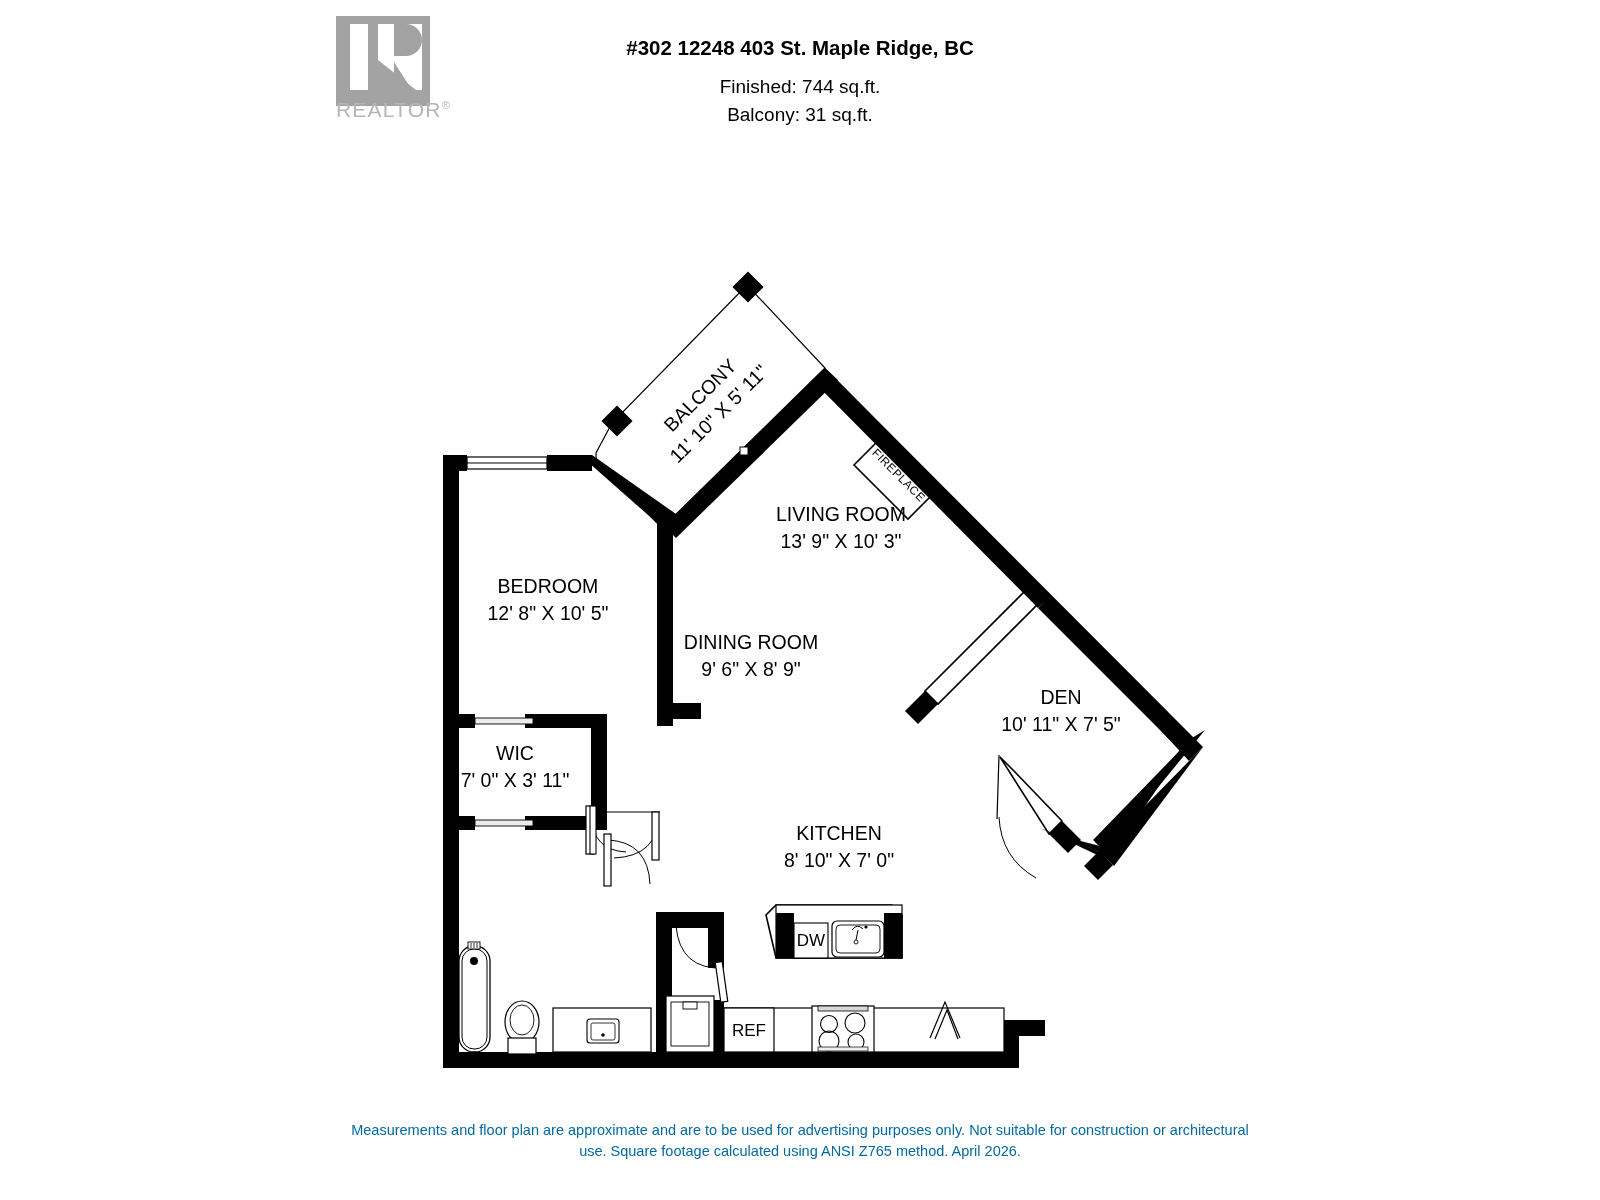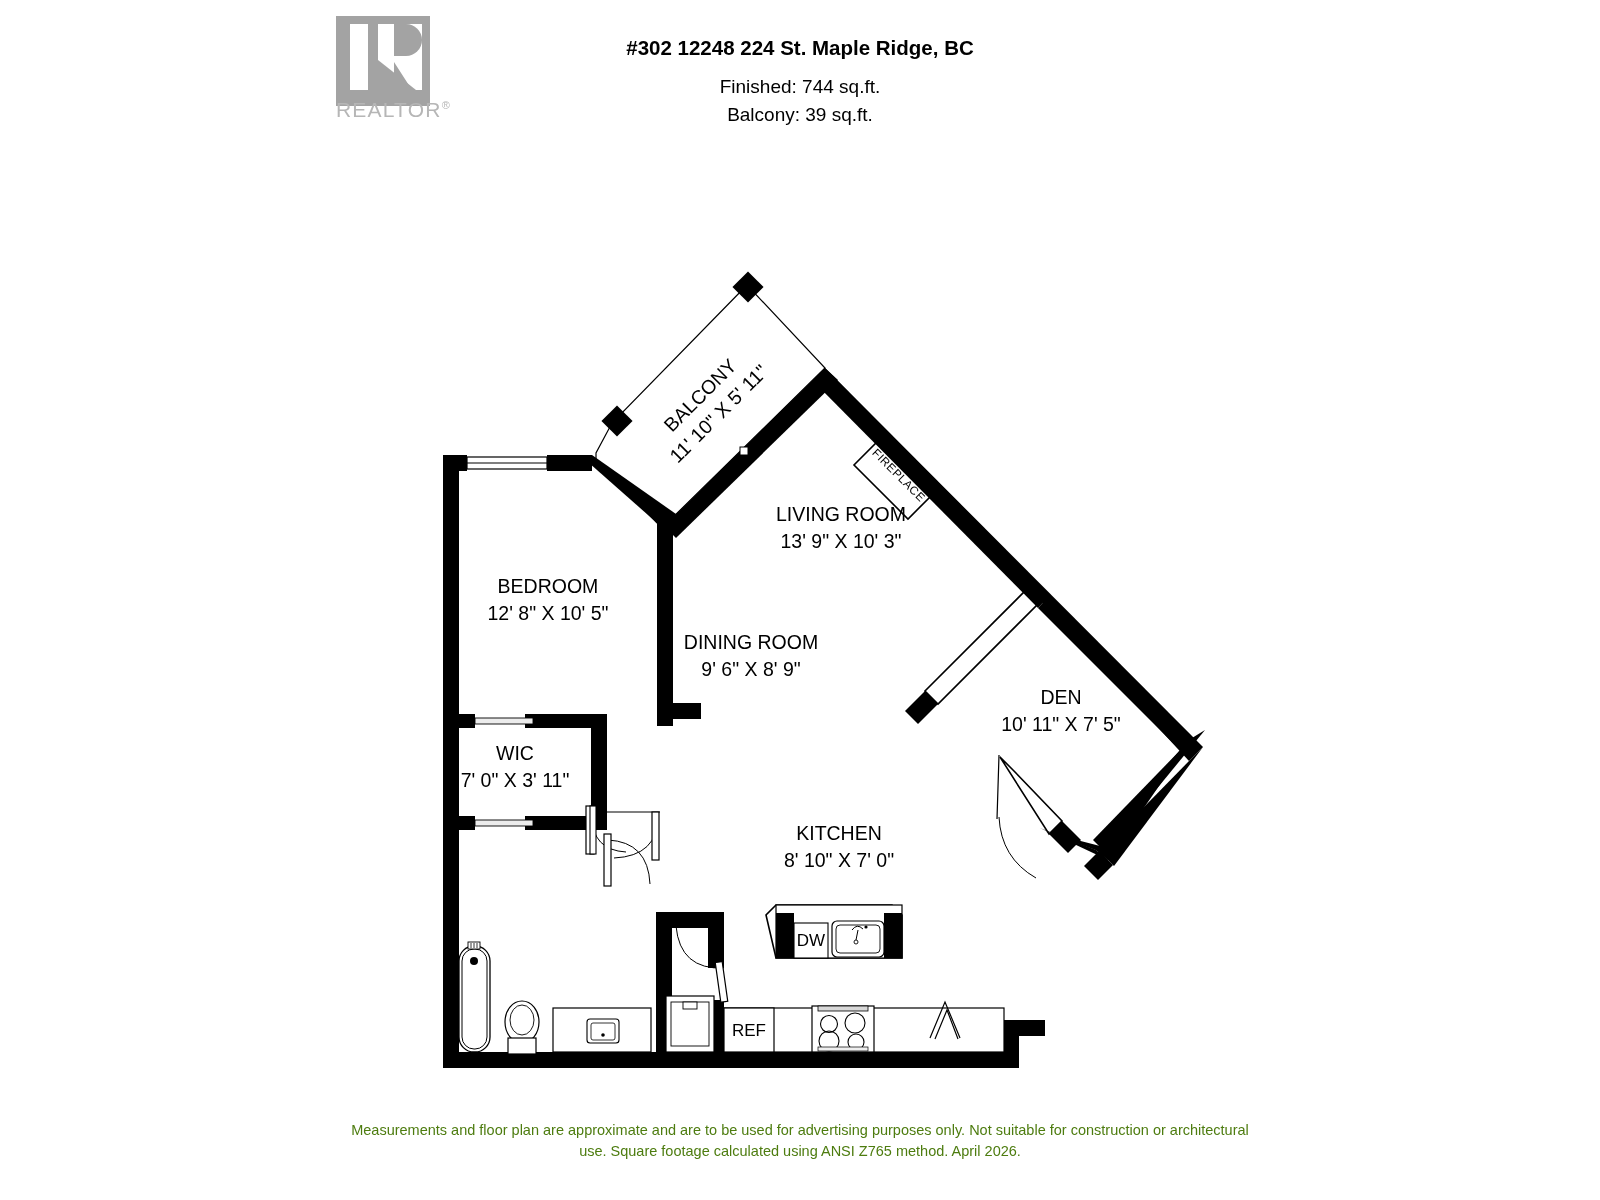--- a/index.html
+++ b/index.html
@@ -28,21 +28,21 @@
   .thin2{fill:none;stroke:#000;stroke-width:1.2;}
   .hair{fill:none;stroke:#000;stroke-width:1;}
 
   .rlabel{font-family:"Liberation Sans",sans-serif;font-size:19.5px;fill:#000;text-anchor:middle;}
   .rdim{font-family:"Liberation Sans",sans-serif;font-size:19.5px;fill:#000;text-anchor:middle;}
   .applabel{font-family:"Liberation Sans",sans-serif;font-size:17px;fill:#000;text-anchor:middle;}
   .fplabel{font-family:"Liberation Sans",sans-serif;font-size:11.5px;fill:#000;text-anchor:middle;letter-spacing:0.6px;}
 
   
   .footer{position:absolute;left:0;top:1120px;width:1600px;text-align:center;
-    font-size:14.5px;line-height:1.45;color:#4d7c0f;}
+    font-size:14.5px;line-height:1.45;color:#0369a1;}
 </style>
 </head>
 <body>
 
 <div id="page">
 
   <div class="header">
 
     <div class="logo">
       <div class="logo-sq">
@@ -52,23 +52,23 @@
           <path d="M40 8 L40 74 L58 74 L58 46 L76 74 L86 74 L86 8 Z" fill="#ffffff"></path>
           <path d="M58 8 L58 40 L70 40 A16 16 0 0 0 70 8 Z" fill="#a3a3a3"></path>
           <path d="M42 44 L42 74 L80 74 Z" fill="#a3a3a3"></path>
           <rect x="36" y="8" width="6" height="66" fill="#a3a3a3"></rect>
         </svg>
       </div>
       <div class="logo-word"><span>REALTOR</span><span class="logo-reg">®</span></div>
     </div>
 
     <div class="title-block">
-      <div class="title-main">#302 12248 224 St. Maple Ridge, BC</div>
+      <div class="title-main">#302 12248 403 St. Maple Ridge, BC</div>
       <div class="title-sub">Finished: 744 sq.ft.</div>
-      <div class="title-sub" style="margin-top:2px;">Balcony:  39 sq.ft.</div>
+      <div class="title-sub" style="margin-top:2px;">Balcony:  31 sq.ft.</div>
     </div>
   </div>
 
   <div class="plan-wrap">
   <svg class="plan" viewBox="0 0 1600 960">
 
     <g>
       <path class="thin2" d="M747 145 L612 283 L596 313 L596 320 L657 383 L665 385 L825 228 Z"></path>
 
       <rect x="737" y="136" width="22" height="22" transform="rotate(45 748 147)" class="wall"></rect>

